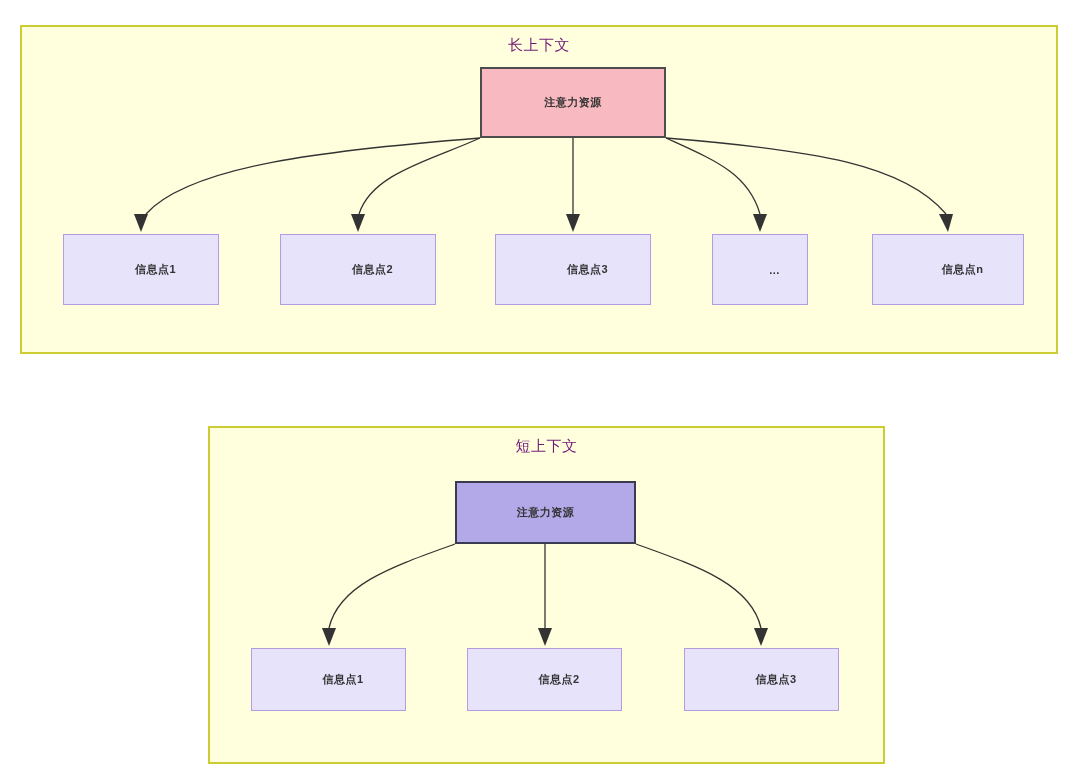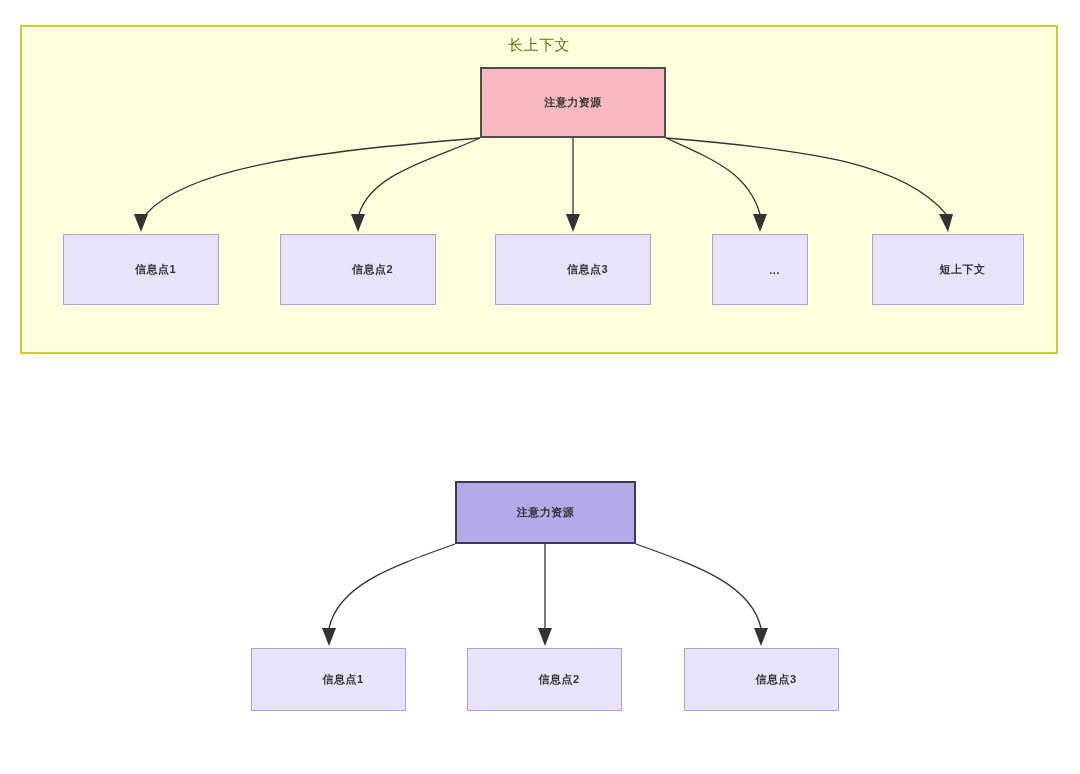--- a/index.html
+++ b/index.html
@@ -34,21 +34,21 @@
     left: 208px; top: 426px;
     width: 677px; height: 338px;
   }
   .container-title {
     position: absolute;
     top: 8px;
     left: 0;
     width: 100%;
     text-align: center;
     font-size: 15px;
-    color: #4d7c0f;
+    color: #701a75;
     line-height: 20px;
     letter-spacing: 0.5px;
   }
   .node {
     position: absolute;
     box-sizing: border-box;
     display: flex;
     align-items: center;
     justify-content: center;
     font-size: 11px;
@@ -99,22 +99,25 @@
   <div class="node node-attention-long" style="left:480px; top:67px; width:186px; height:71px;">注意力资源</div>
 
   <div class="node node-info" style="left:63px; top:234px; width:156px; height:71px;">信息点1</div>
 
   <div class="node node-info" style="left:280px; top:234px; width:156px; height:71px;">信息点2</div>
 
   <div class="node node-info" style="left:495px; top:234px; width:156px; height:71px;">信息点3</div>
 
   <div class="node node-info" style="left:712px; top:234px; width:96px; height:71px;">...</div>
 
-  <div class="node node-info" style="left:872px; top:234px; width:152px; height:71px;">短上下文</div>
+  <div class="node node-info" style="left:872px; top:234px; width:152px; height:71px;">信息点n</div>
 
+  <div class="container-box" id="container-short">
+    <div class="container-title">短上下文</div>
+  </div>
 
   <div class="node node-attention-short" style="left:455px; top:481px; width:181px; height:63px;">注意力资源</div>
 
   <div class="node node-info" style="left:251px; top:648px; width:155px; height:63px;">信息点1</div>
 
   <div class="node node-info" style="left:467px; top:648px; width:155px; height:63px;">信息点2</div>
 
   <div class="node node-info" style="left:684px; top:648px; width:155px; height:63px;">信息点3</div>
 
   <svg class="edges" viewBox="0 0 1080 774">

